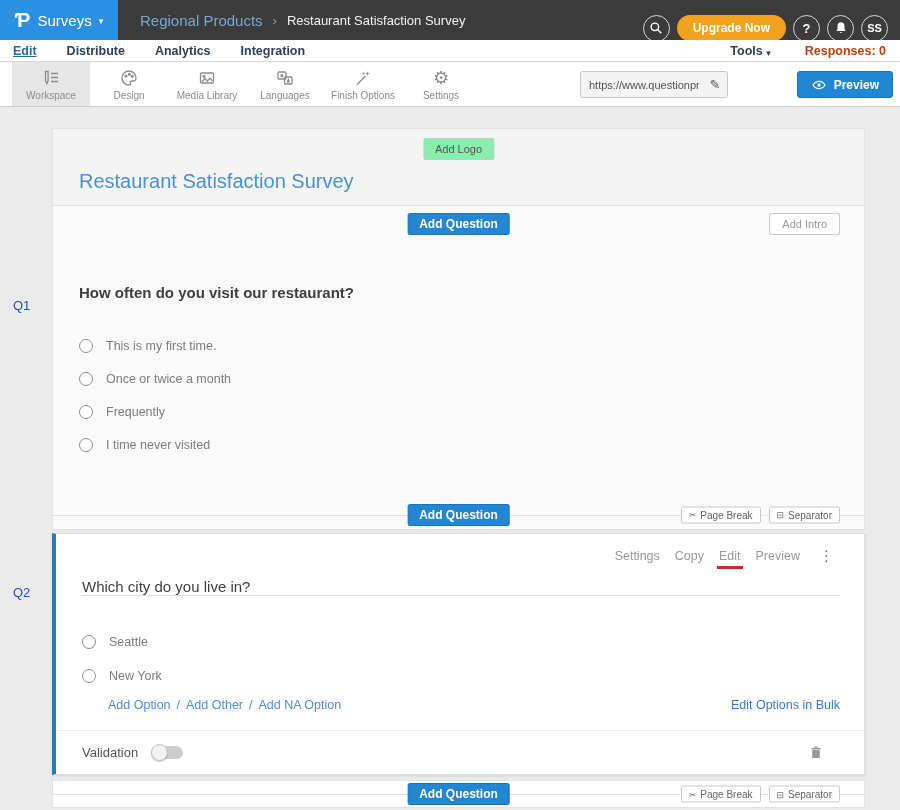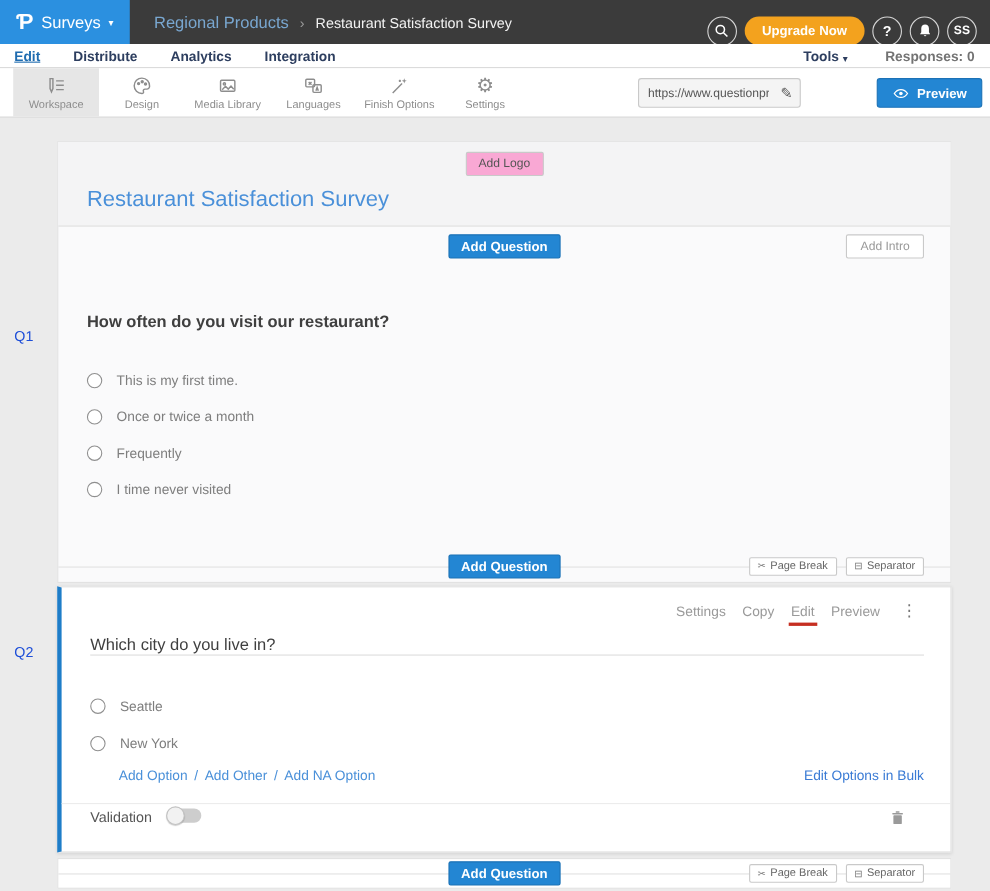--- a/index.html
+++ b/index.html
@@ -25,21 +25,21 @@
     font-size:12px; font-weight:bold; display:flex; align-items:center; cursor:pointer; border:none; }
 
   
   .navrow { position:relative; height:22px; background:#fff; border-bottom:1px solid #d8d8d8;
     display:flex; align-items:center; padding-left:13px; gap:30px; }
   .nav-tab { font-size:12.5px; font-weight:bold; color:#2d3e5f; cursor:pointer; text-decoration:none; }
   .nav-tab.active { color:#1f6cb0; text-decoration:underline; }
   .navrow-right { position:absolute; right:14px; display:flex; align-items:center; gap:34px; }
   .tools-label { font-size:12.5px; font-weight:bold; color:#2d3e5f; cursor:pointer; }
   .tools-label .caret { color:#2d3e5f; }
-  .responses-label { font-size:12.5px; font-weight:bold; color:#737373; }
+  .responses-label { font-size:12.5px; font-weight:bold; color:#c2410c; }
 
   
   .toolbar { position:relative; height:45px; background:#fff; border-bottom:1px solid #cfcfcf;
     display:flex; align-items:stretch; padding-left:12px; }
   .tool-item { width:78px; display:flex; flex-direction:column; align-items:center;
     justify-content:center; gap:2px; cursor:pointer; color:#8d8d8d; }
   .tool-item.active { background:#e6e6e6; }
   .tool-icon { height:20px; display:flex; align-items:center; justify-content:center; }
   .tool-icon svg { stroke:#8d8d8d; fill:none; stroke-width:1.3; }
   .tool-label { font-size:10px; color:#8d8d8d; }
@@ -58,21 +58,21 @@
   
   .main { position:relative; height:703px; background:#ebebeb; }
   .qlabel { position:absolute; left:13px; font-size:13px; color:#1d4ed8; }
   .qlabel.q1 { top:191px; }
   .qlabel.q2 { top:478px; }
 
   .card1 { position:absolute; left:52px; top:21px; width:813px; height:402px;
     background:#fafafb; border:1px solid #e2e2e2; }
   .card-header { position:relative; height:77px; background:#f4f4f5; border-bottom:1px solid #e0e0e0; }
   .add-logo-btn { position:absolute; left:50%; transform:translateX(-50%); top:9px;
-    background:#f9a8d4; border:1px solid #c9c9c9; border-radius:2px; color:#555;
+    background:#86efac; border:1px solid #c9c9c9; border-radius:2px; color:#555;
     font-size:11px; padding:4px 11px; cursor:pointer; }
   .survey-title { position:absolute; left:26px; bottom:12px; color:#4a90d9; font-size:20px; }
 
   .addrow { position:relative; height:35px; }
   .addrow.lined::before { content:""; position:absolute; left:0; right:0; top:50%;
     height:1px; background:#e2e2e2; }
   .add-q-btn { position:absolute; left:50%; transform:translateX(-50%); top:50%;
     margin-top:-11px; height:22px; padding:0 11px; background:#2386d3; border:1px solid #1c72b6;
     border-radius:2px; color:#fff; font-size:12px; font-weight:bold; cursor:pointer; }
   .add-intro-btn { position:absolute; right:24px; top:50%; margin-top:-11px; height:22px;
@@ -104,21 +104,21 @@
   .q2-text { position:absolute; left:26px; top:44px; right:24px; font-size:15px;
     color:#3f3f3f; border-bottom:1px solid #ddd; }
   .q2-opts { position:absolute; left:26px; top:91px; list-style:none; }
   .q2-opts .opt-row { height:34px; }
   .addlinks { position:absolute; left:52px; top:164px; display:flex; gap:6px;
     font-size:12.5px; color:#4a90d9; }
   .addlink { cursor:pointer; }
   .link-sep { color:#4a90d9; }
   .bulk-link { position:absolute; right:24px; top:164px; font-size:12.5px; color:#3a7bd5; cursor:pointer; }
   .validation-row { position:absolute; left:0; right:0; top:196px; bottom:0;
-    border-top:1px solid #ececec; display:flex; padding:4px 26px; gap:14px; }
+    border-top:1px solid #ececec; display:flex; align-items:center; padding:17px 26px; gap:14px; }
   .validation-label { font-size:13px; color:#555; }
   .toggle { width:31px; height:13px; background:#cdcdcd; border-radius:7px; position:relative; cursor:pointer; }
   .toggle-knob { position:absolute; left:-1px; top:-2px; width:17px; height:17px; border-radius:50%;
     background:#f2f2f2; border:1px solid #c2c2c2; box-shadow:0 1px 1px rgba(0,0,0,.2); }
   .trash-btn { margin-left:auto; margin-right:14px; cursor:pointer; display:flex; }
 
   .bottom-strip { position:absolute; left:52px; top:673px; width:813px; height:28px;
     background:#fff; border:1px solid #e2e2e2; }
   .bottom-strip .addrow { height:100%; }
 </style>

